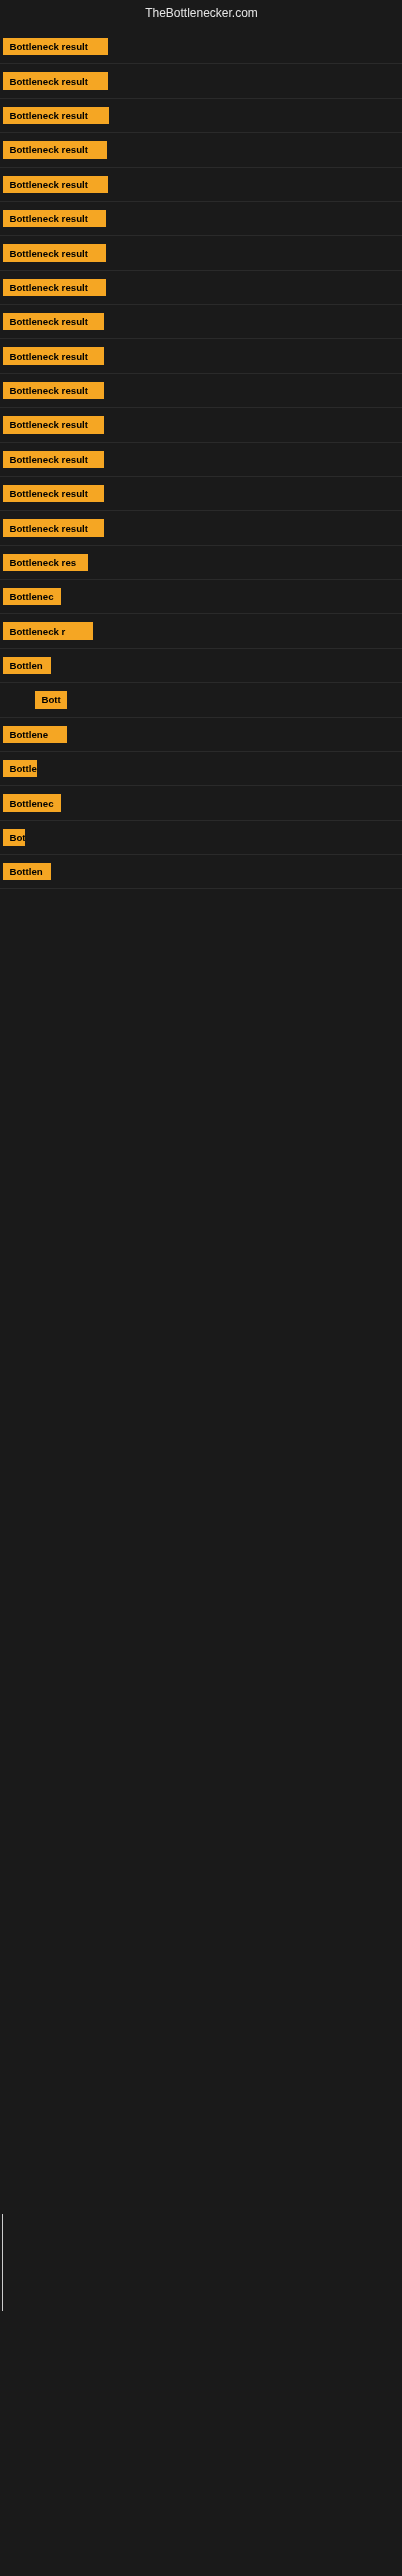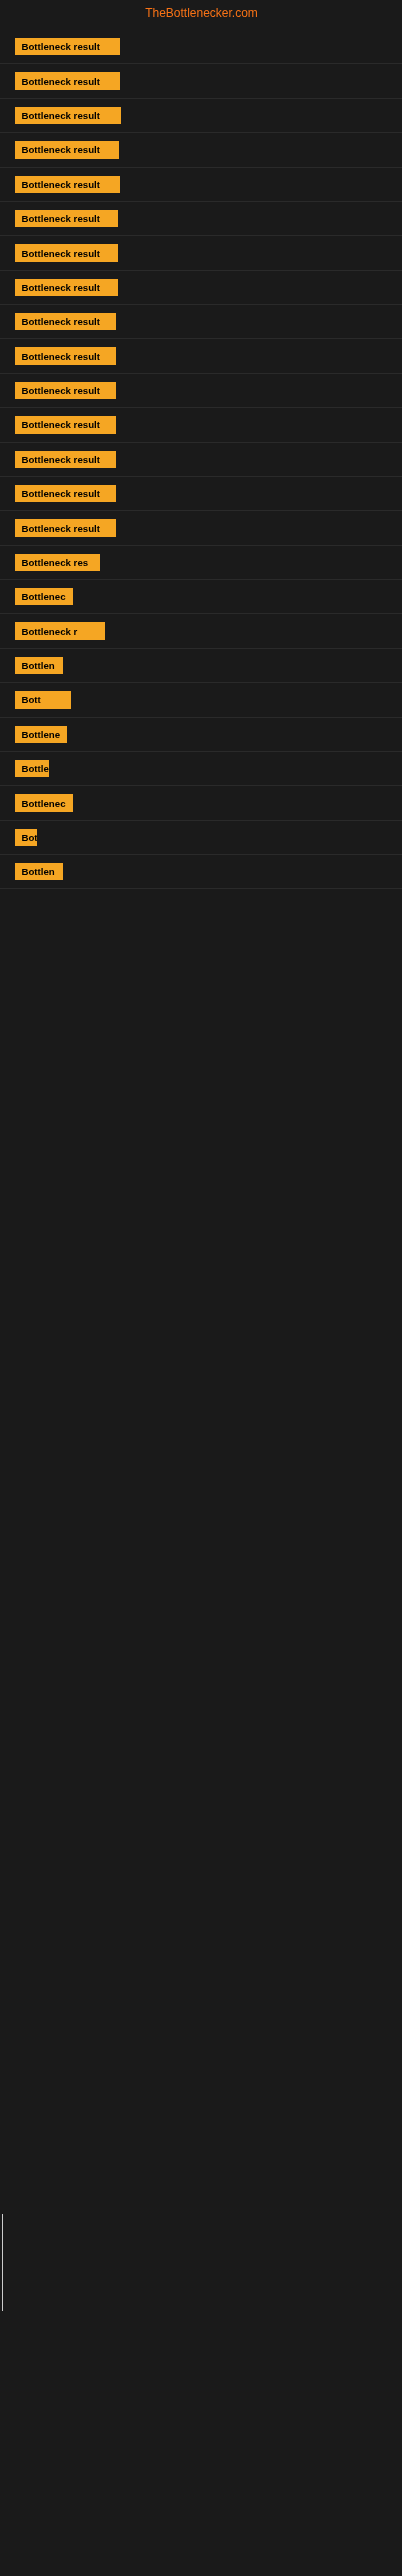--- a/index.html
+++ b/index.html
@@ -12,42 +12,42 @@
       width: 403px;
       min-height: 2576px;
       background-color: #1a1a1a;
       font-family: Arial, sans-serif;
       position: relative;
     }
 
     .site-header {
       text-align: center;
       padding: 6.4px 0 9.7px 0;
-      color: #f97316;
+      color: #e5e5e5;
       font-size: 12px;
       font-weight: normal;
       background-color: #1a1a1a;
     }
 
     .bottleneck-bar {
       display: inline-block;
       background-color: #f5a623;
       color: #000000;
       font-size: 9.7px;
       font-weight: bold;
       padding: 3.2px 6.4px;
       white-space: nowrap;
       overflow: hidden;
     }
 
     .row {
       display: flex;
       align-items: flex-end;
       margin-bottom: 0;
-      padding: 8px 15px;
+      padding: 8px 3px;
       border-bottom: 0.8px solid #2a2a2a;
     }
 
     .chart-area {
       width: 403px;
       position: relative;
       background-color: #1a1a1a;
     }
 
     .vertical-cursor {
@@ -120,24 +120,24 @@
       <div class="row">
         <span class="bottleneck-bar" style="width: 58px;">Bottlenec</span>
       </div>
       <div class="row">
         <span class="bottleneck-bar" style="width: 90px;">Bottleneck r</span>
       </div>
       <div class="row">
         <span class="bottleneck-bar" style="width: 48px;">Bottlen</span>
       </div>
       <div class="row">
-        <span class="bottleneck-bar" style="width: 56px;">Bott</span>
+        <span class="bottleneck-bar" style="width: 32px; margin-left: 32px;">Bott</span>
       </div>
       <div class="row">
-        <span class="bottleneck-bar" style="width: 52px;">Bottlene</span>
+        <span class="bottleneck-bar" style="width: 64px;">Bottlene</span>
       </div>
       <div class="row">
         <span class="bottleneck-bar" style="width: 34px;">Bottle</span>
       </div>
       <div class="row">
         <span class="bottleneck-bar" style="width: 58px;">Bottlenec</span>
       </div>
       <div class="row">
         <span class="bottleneck-bar" style="width: 22px;">Bot</span>
       </div>

